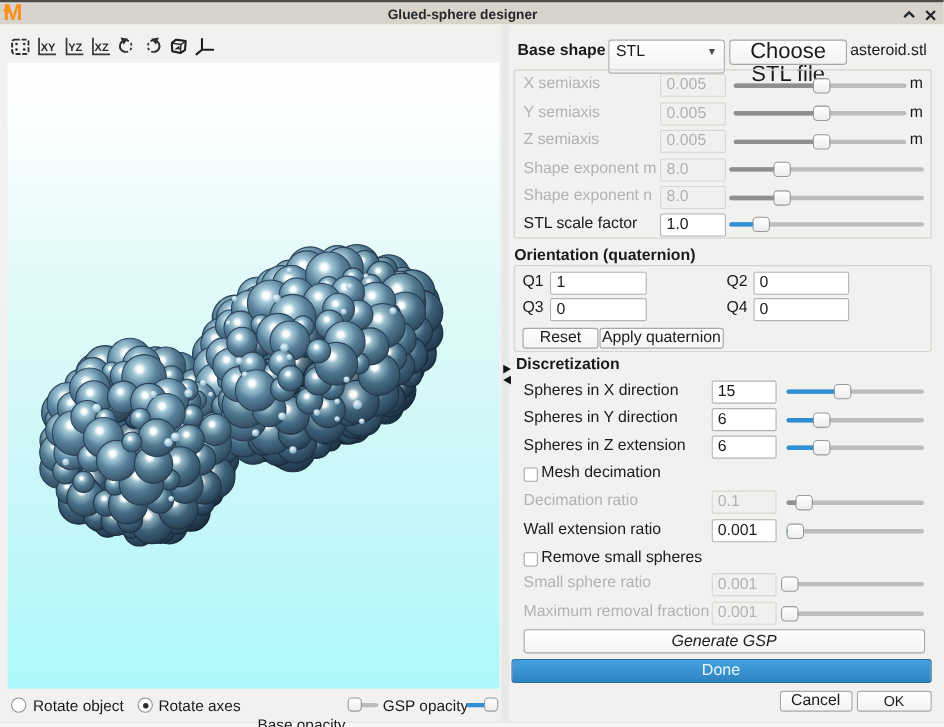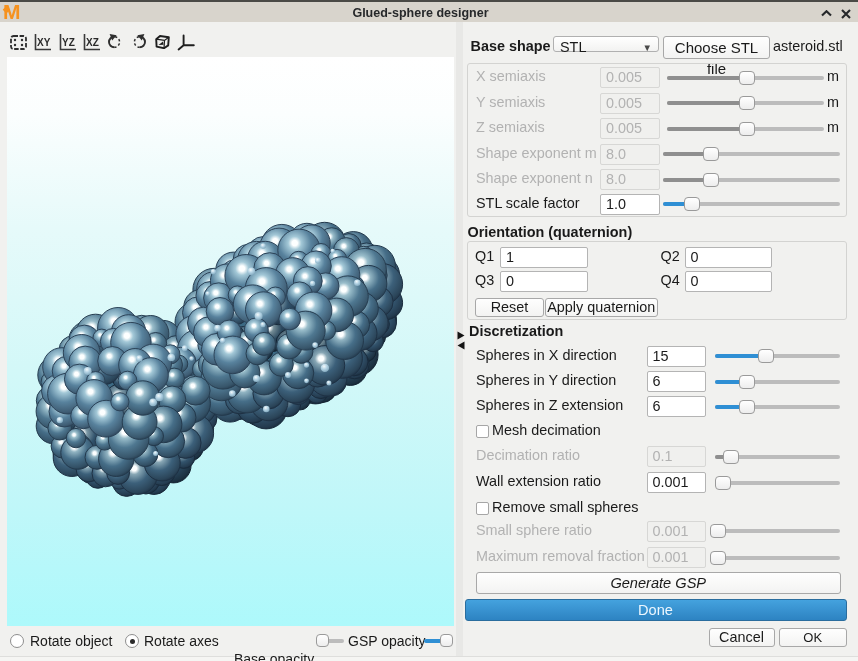--- a/index.html
+++ b/index.html
@@ -576,22 +576,22 @@
 </div>
 <div id="splitter"></div>
 <div id="splitarrows">
 <svg class="abs" style="left:456px;top:331px" width="10" height="19" viewBox="0 0 10 19">
 <path d="M1.5 0.5 L8.5 4.5 L1.5 8.5 Z" fill="#141414"></path>
 <path d="M8.5 10.5 L1.5 14.5 L8.5 18.5 Z" fill="#141414"></path>
     </svg>
 </div>
 <div id="panel">
     <div class="lbl bold" style="left:7.5px;top:16.0px;">Base shape</div>
-<div class="abs" style="left:90px;top:14px;width:106px;height:16px;background:linear-gradient(180deg,#fff,#f2f2f1);border:1px solid #b0b0b0;border-radius:3px;padding:1.5px 0 0 6px;">STL<span style="position:absolute;right:6px;top:5px;font-size:9.5px;color:#4a4a4a;">▼</span></div>
-<div class="btn" style="left:200px;top:14px;width:107px;height:23px;line-height:21px;font-size:15px;">Choose STL file</div>
+<div class="abs" style="left:90px;top:14px;width:106px;height:31px;background:linear-gradient(180deg,#fff,#f2f2f1);border:1px solid #b0b0b0;border-radius:3px;padding:1.5px 0 0 6px;">STL<span style="position:absolute;right:6px;top:5px;font-size:9.5px;color:#4a4a4a;">▼</span></div>
+<div class="btn" style="left:200px;top:14px;width:107px;height:23px;line-height:21px;font-size:20px;">Choose STL file</div>
 <div class="lbl" style="left:310px;top:16.0px;font-size:14.4px;">asteroid.stl</div>
 <div class="grp" style="left:3.5px;top:40.5px;width:380px;height:154px;"></div>
 <div class="lbl dis" style="left:13px;top:46.0px;">X semiaxis</div>
 <div class="inp gray" style="left:137px;top:45.0px;width:59.5px;">0.005</div>
 <div class="groove" style="left:204px;top:53.5px;width:157px;"></div>
 <div class="groove" style="left:204px;top:53.5px;width:80px;background:#8f8f8f;"></div>
 <div class="handle" style="left:276px;top:48.5px;"></div>
 <div class="lbl" style="left:364px;top:46.0px;">m</div>
 <div class="lbl dis" style="left:13px;top:71.5px;">Y semiaxis</div>
 <div class="inp gray" style="left:137px;top:70.5px;width:59.5px;">0.005</div>

